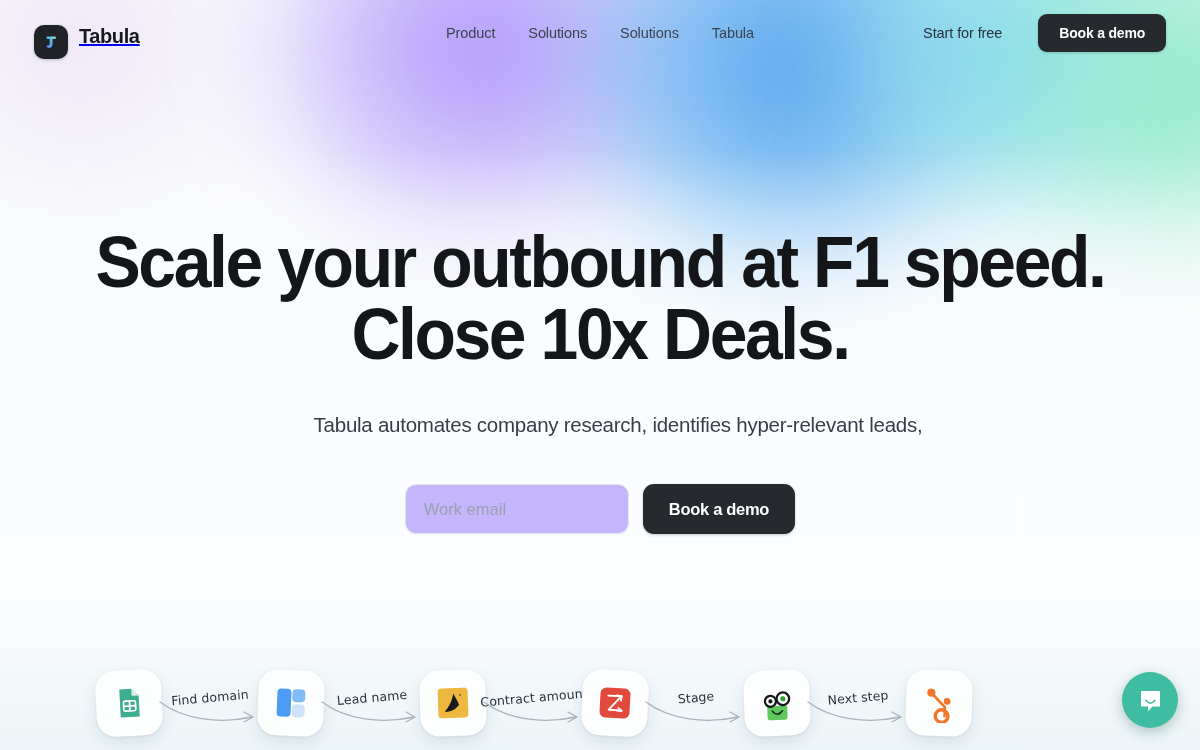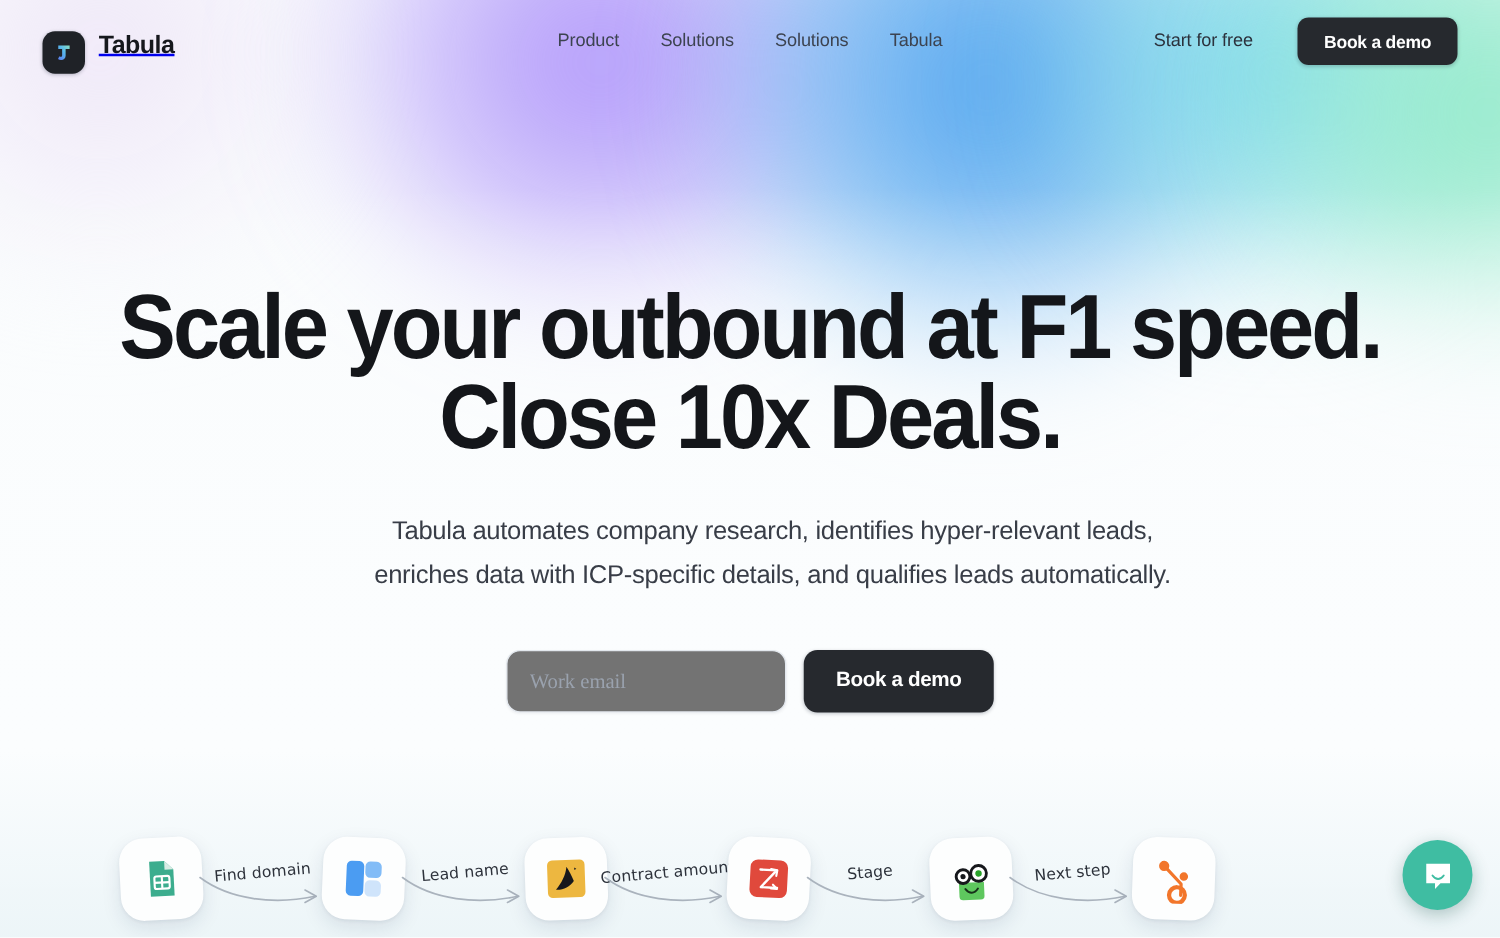--- a/index.html
+++ b/index.html
@@ -142,26 +142,26 @@
   p.subhead .line { display:block;padding-left:36px; }
 
   .hero-form {
     margin-top:42px;
     display:flex; justify-content:center; align-items:center; gap:14px;
   }
   .email-input {
     width:224px; height:50px;
     border:1px solid #e3e8ee;
     border-radius:11px;
-    background:#737373;
+    background:#c4b5fd;
     font-size:16.5px;
     color:#1b1f27;
     padding:0 18px;
     outline:none;
-    font-family:Liberation Serif, serif;
+    font-family:Liberation Sans, sans-serif;
     box-shadow:0 1px 2px rgba(15,23,42,.05);
   }
   .email-input::placeholder { color:#9aa2ae; }
   .btn-demo-hero {
     height:50px;
     background:#26292e; color:#fff;
     font-size:16.5px; font-weight:bold;
     border:none; border-radius:11px;
     padding:0 26px;
     letter-spacing:-.3px;
@@ -262,21 +262,20 @@
   </header>
 
   <section class="hero">
     <h1 class="headline">
       <span class="line">Scale your outbound at F1 speed.</span>
       <span class="line">Close 10x Deals.</span>
     </h1>
 
     <p class="subhead">
       <span class="line">Tabula automates company research, identifies hyper-relevant leads,</span>
-      <span class="line">enriches data with ICP-specific details, and qualifies leads automatically.</span>
     </p>
 
     <form class="hero-form">
       <input class="email-input" type="text" placeholder="Work email" style="">
       <button class="btn-demo-hero">Book a demo</button>
     </form>
   </section>
 
   <div class="flow">
 

